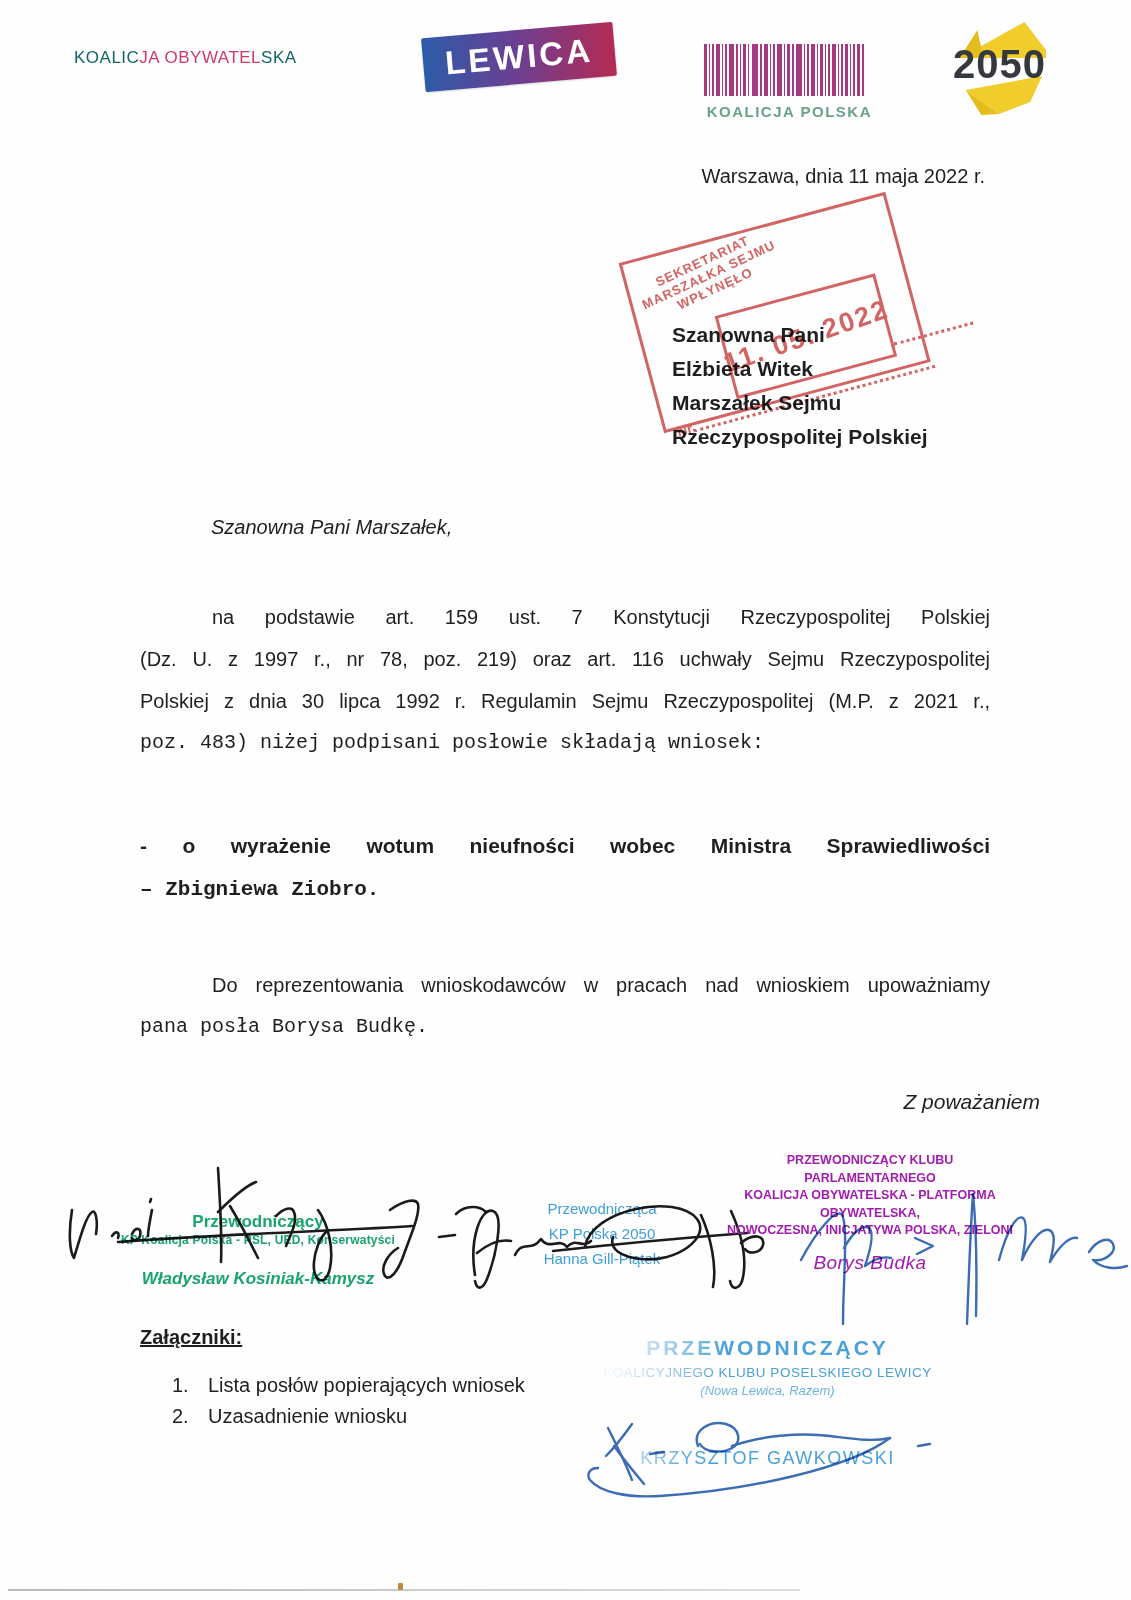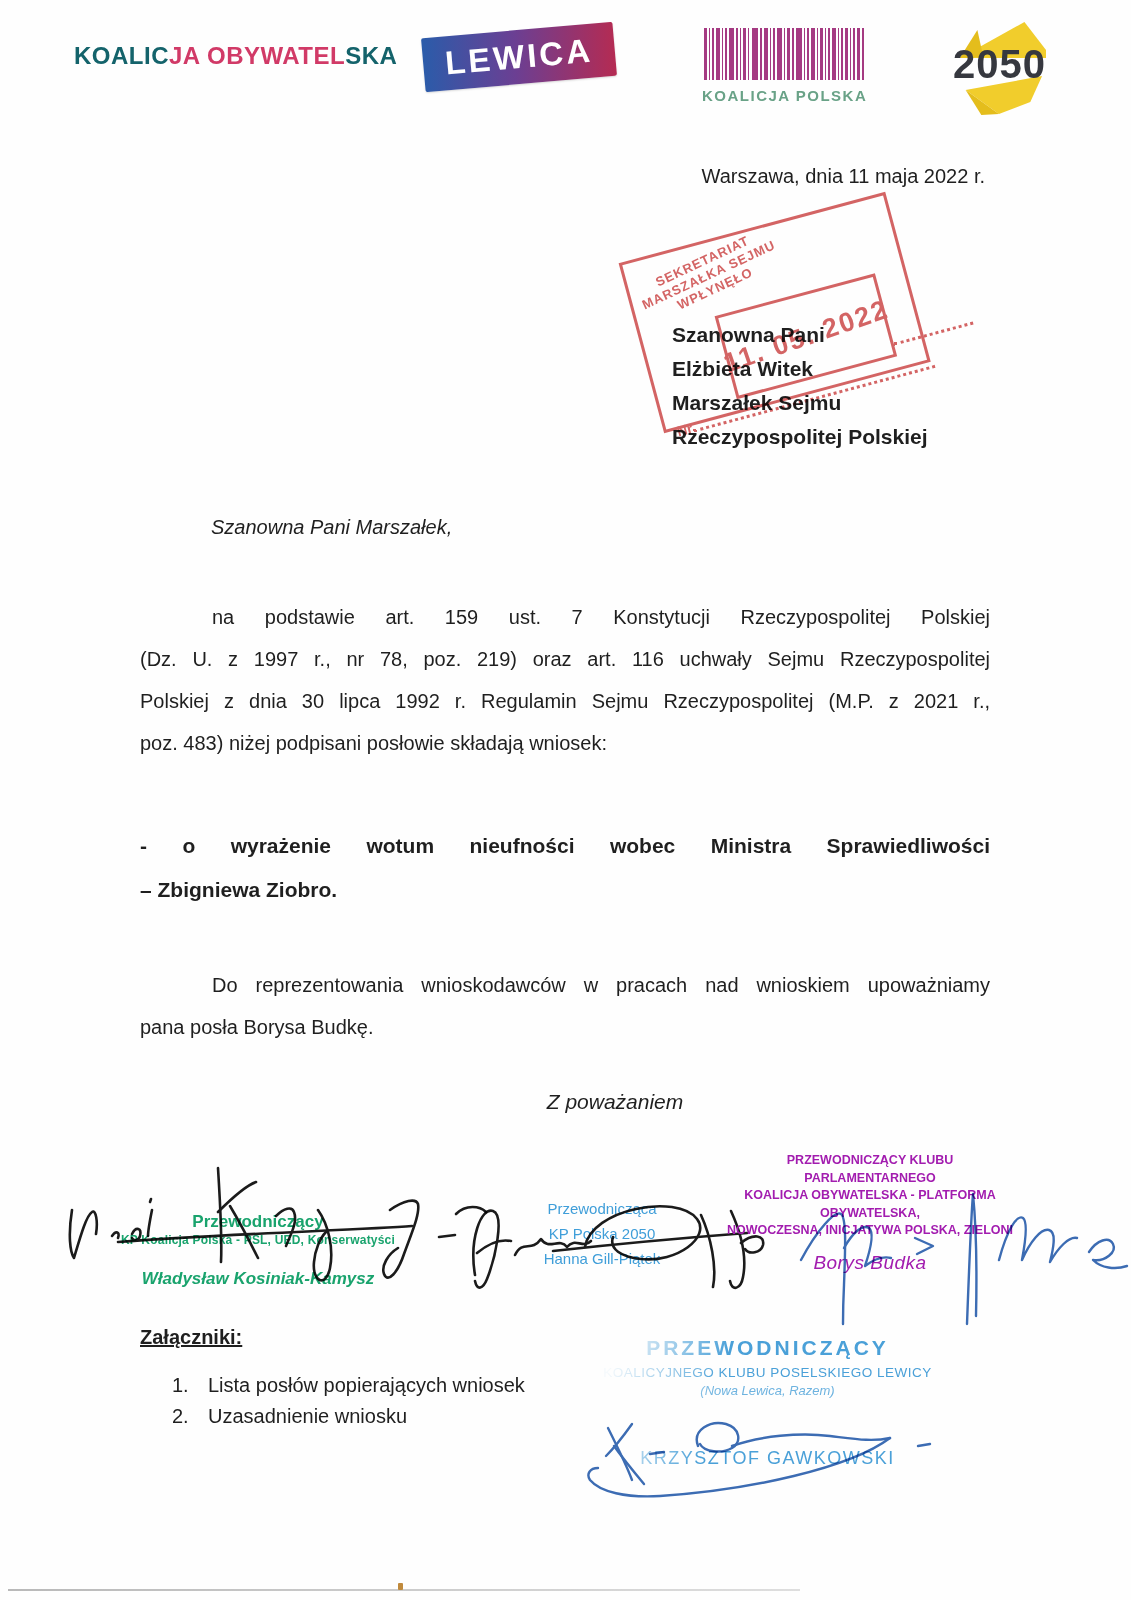--- a/index.html
+++ b/index.html
@@ -4,56 +4,56 @@
 <style>
   html,body{margin:0;padding:0;background:#e8e8e8;}
   .page{
     position:relative;width:1131px;height:1600px;margin:0 auto;
     background:#fefefe;overflow:hidden;
     font-family:"Liberation Sans",sans-serif;color:#1f1f1f;
   }
   .abs{position:absolute;}
 
   
-  .ko-logo{left:74px;top:42px;font-size:24px;font-weight:700;letter-spacing:.5px;white-space:nowrap;}
+  .ko-logo{left:74px;top:48px;font-size:17px;font-weight:400;letter-spacing:.5px;white-space:nowrap;}
   .ko-teal{color:#14636b;} .ko-pink{color:#d13a67;}
 
   .lewica-logo{
     left:423px;top:30px;width:192px;height:54px;
     background:linear-gradient(94deg,#2a5caa 0%,#6b3f93 48%,#b52b52 100%);
     transform:rotate(-5deg);border-radius:2px;
     display:flex;align-items:center;justify-content:center;
     box-shadow:0 1px 2px rgba(0,0,0,.15);
   }
   .lewica-logo span{color:#fff;font-size:33px;font-weight:700;letter-spacing:3px;}
 
-  .kp-block{left:702px;top:28px;width:170px;text-align:left;}
+  .kp-block{left:702px;top:44px;width:170px;text-align:right;}
   .kp-caption{margin-top:3px;color:#69a287;font-weight:700;font-size:15px;letter-spacing:1.5px;white-space:nowrap;}
 
   .p2050{left:948px;top:16px;width:98px;height:100px;}
   .p2050 .shape{position:absolute;background:#f1cd2c;}
   .p2050 .s1{left:0;top:0;width:100%;height:100%;clip-path:polygon(12% 42%,78% 6%,100% 34%,100% 42%);}
   .p2050 .s2{left:0;top:0;width:100%;height:100%;clip-path:polygon(12% 42%,30% 14%,36% 41%);background:#e4bd1c;}
   .p2050 .s3{left:0;top:0;width:100%;height:100%;clip-path:polygon(18% 74%,96% 60%,84% 86%,52% 98%);}
   .p2050 .s4{left:0;top:0;width:100%;height:100%;clip-path:polygon(18% 74%,52% 98%,34% 99%);background:#e4bd1c;}
   .p2050 .num{position:absolute;left:0;top:26px;width:100%;text-align:right;font-size:40px;font-weight:700;color:#36383f;letter-spacing:1px;}
 
   
   .dateline{right:146px;top:165px;font-size:20px;}
   .recipient{left:672px;top:318px;font-size:21px;font-weight:700;line-height:34px;}
   .salutation{left:211px;top:516px;font-size:20px;font-style:italic;}
 
   .para{width:850px;font-size:20px;line-height:42px;}
   .jline{display:block;text-align:justify;text-align-last:justify;}
-  .lline{display:block;text-align:left;text-align-last:left;}
+  .lline{display:block;text-align:left;text-align-last:left;font-family:Liberation Mono, monospace;}
   .indent{padding-left:72px;}
   .p-basis{left:140px;top:596px;}
   .p-motion{left:140px;top:824px;font-weight:700;font-size:21px;line-height:44px;}
   .p-rep{left:140px;top:964px;}
-  .closing{left:190px;top:1090px;width:850px;text-align:center;font-size:21px;font-style:italic;}
+  .closing{left:190px;top:1090px;width:850px;text-align:right;font-size:21px;font-style:italic;}
 
   
   .stamp-wrap{left:632px;top:208px;width:335px;height:205px;transform:rotate(-15deg);
     color:#d15757;mix-blend-mode:multiply;opacity:.92;}
   .stamp-outer{position:absolute;left:5px;top:10px;width:270px;height:170px;border:3px solid #d15757;}
   .stamp-head{position:absolute;left:14px;top:22px;width:150px;text-align:center;
     transform:rotate(-10deg);font-size:13px;font-weight:700;line-height:15px;letter-spacing:1px;}
   .stamp-datebox{position:absolute;left:84px;top:86px;width:160px;height:80px;border:3px solid #d15757;
     display:flex;align-items:center;justify-content:center;}
   .stamp-date{font-size:27px;font-weight:600;letter-spacing:2px;transform:rotate(-4deg);white-space:nowrap;}

